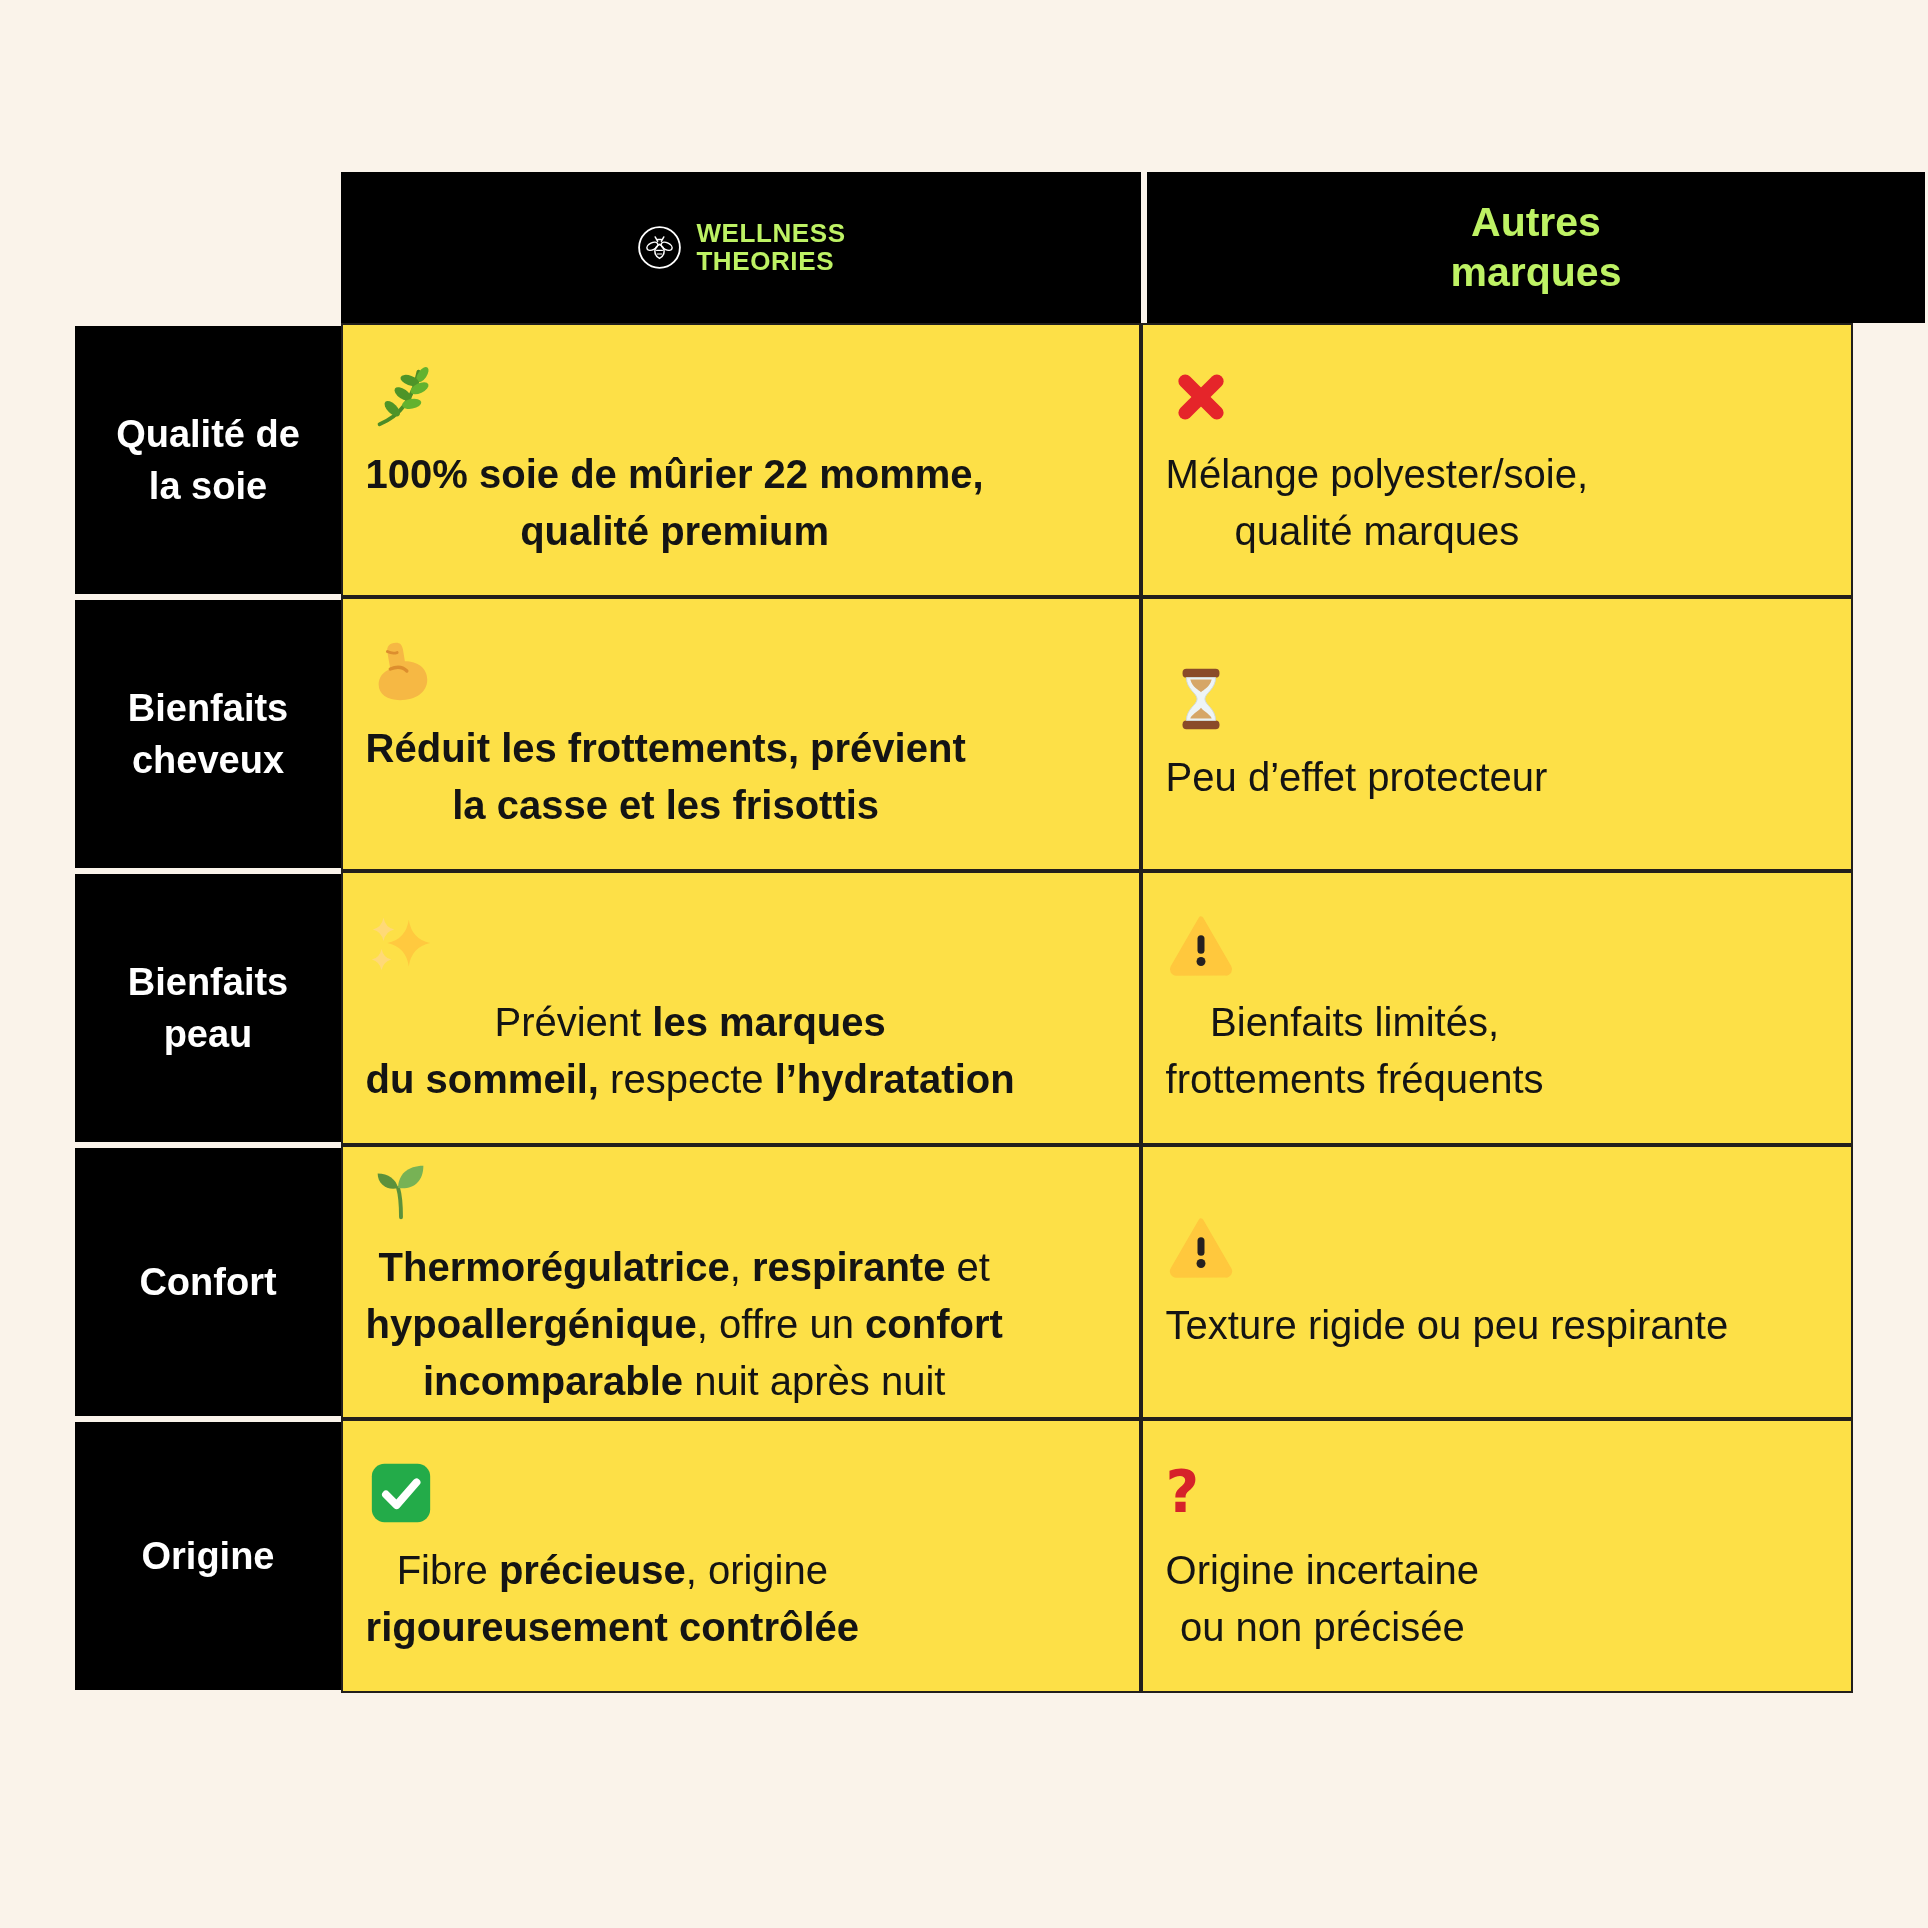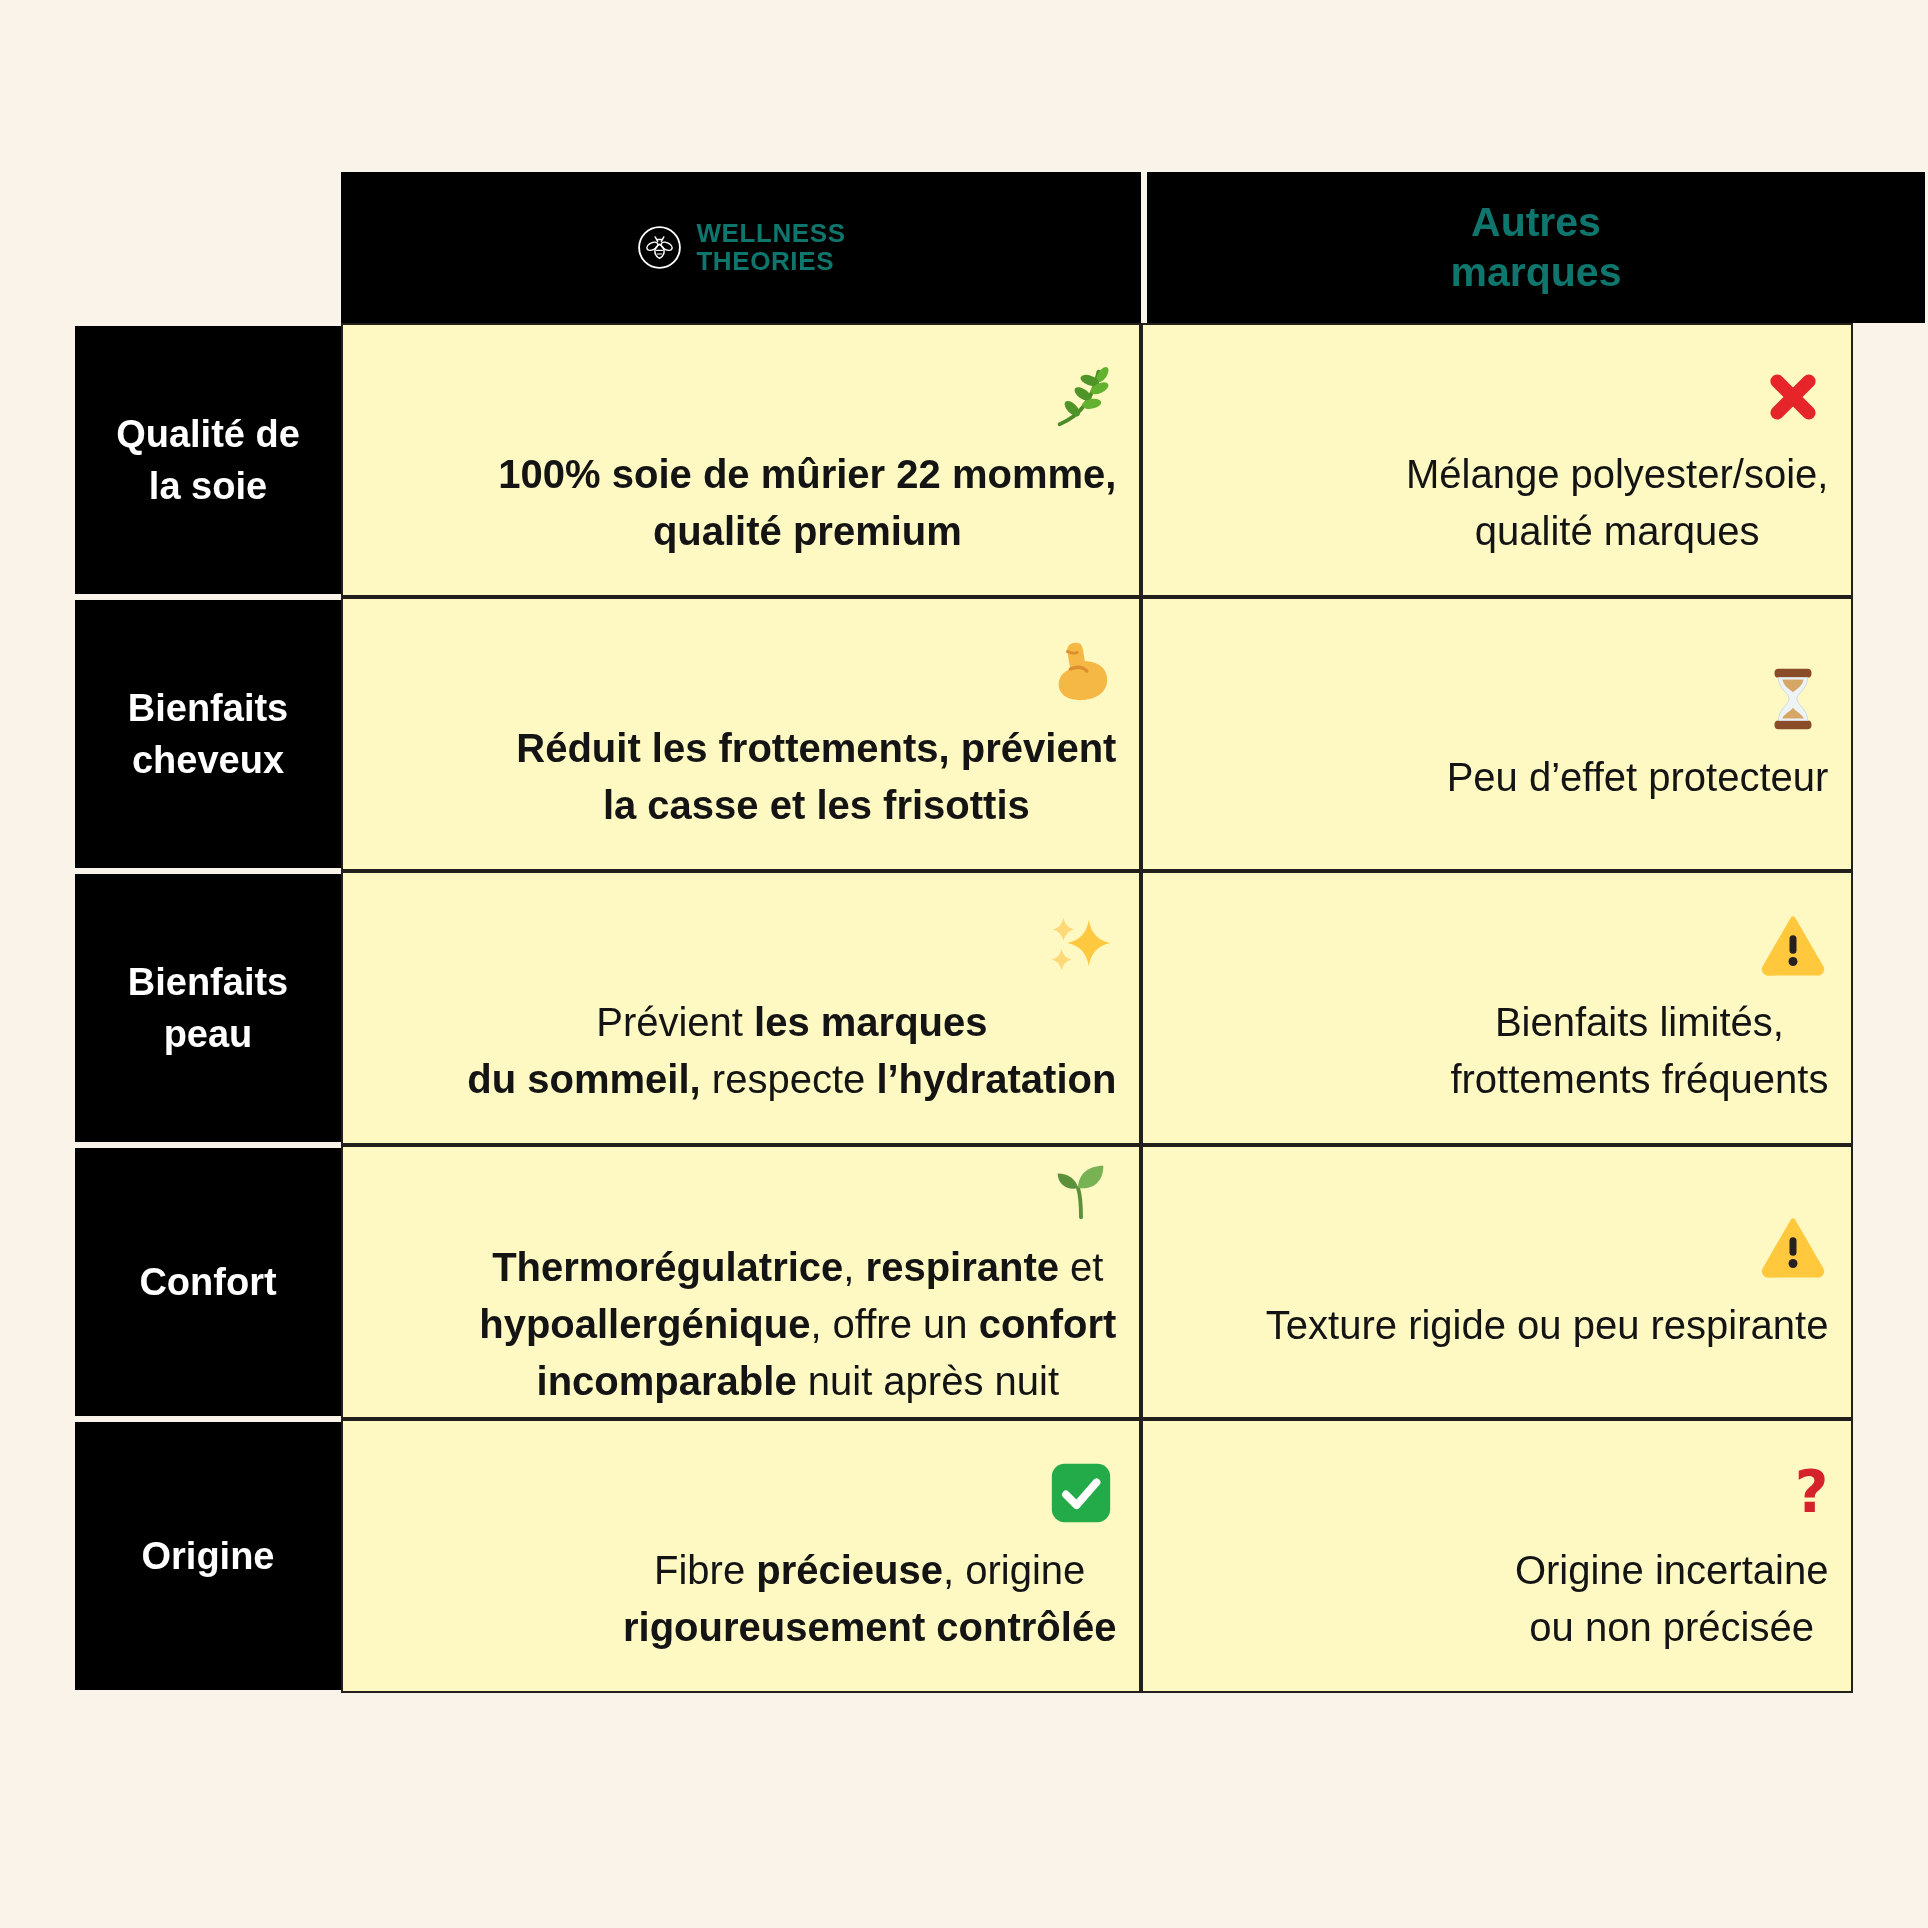--- a/index.html
+++ b/index.html
@@ -5,42 +5,42 @@
   html,body{margin:0;padding:0}
   body{
     width:1928px;height:1928px;
     background:#faf3ea;
     font-family:"Liberation Sans","DejaVu Sans",sans-serif;
     position:relative;overflow:hidden;
   }
   .stage{position:absolute;inset:0}
   
   .hdr{
-    position:absolute;top:172px;height:151px;background:#000;color:#0f766e;
+    position:absolute;top:172px;height:151px;background:#000;color:#bef264;
     display:flex;align-items:center;justify-content:center;
   }
   .hdr.brand{left:341px;width:800px}
   .hdr.comp{left:1147px;width:778px}
   .comp-label{font-weight:700;font-size:41px;line-height:1.2;text-align:center}
   .logo{display:flex;align-items:center;gap:13px}
   .logo svg{width:47px;height:47px;display:block}
   .logo-text{font-size:26px;font-weight:700;line-height:1.07;letter-spacing:0.6px;text-align:left}
   
   .grid{
     position:absolute;left:75px;top:323px;width:1406px;
     display:grid;grid-template-columns:266px 800px 712px;grid-auto-rows:274px;
   }
   .label-cell{
     background:#000;color:#fff;margin:2.8px 0;
     display:flex;align-items:center;justify-content:center;
     text-align:center;font-weight:700;font-size:38px;line-height:1.38;
   }
   .cell{
-    background:#fef9c3;border:2.8px solid #221f1c;
-    display:flex;flex-direction:column;align-items:flex-end;justify-content:center;
+    background:#fde047;border:2.8px solid #221f1c;
+    display:flex;flex-direction:column;align-items:flex-start;justify-content:center;
     text-align:center;gap:13px;padding:7.5px 22.6px;box-sizing:border-box;
   }
   .cell-text{font-size:40px;line-height:1.42;color:#141414}
   .b{font-weight:700}
   .r{font-weight:400}
   .icon{height:73px;display:flex;align-items:center;justify-content:center}
   .icon svg{width:70px;height:70px;display:block}
   .qmark{
     font-family:"DejaVu Sans","Liberation Sans",sans-serif;
     font-size:58px;font-weight:800;color:#d6222a;line-height:73px;

